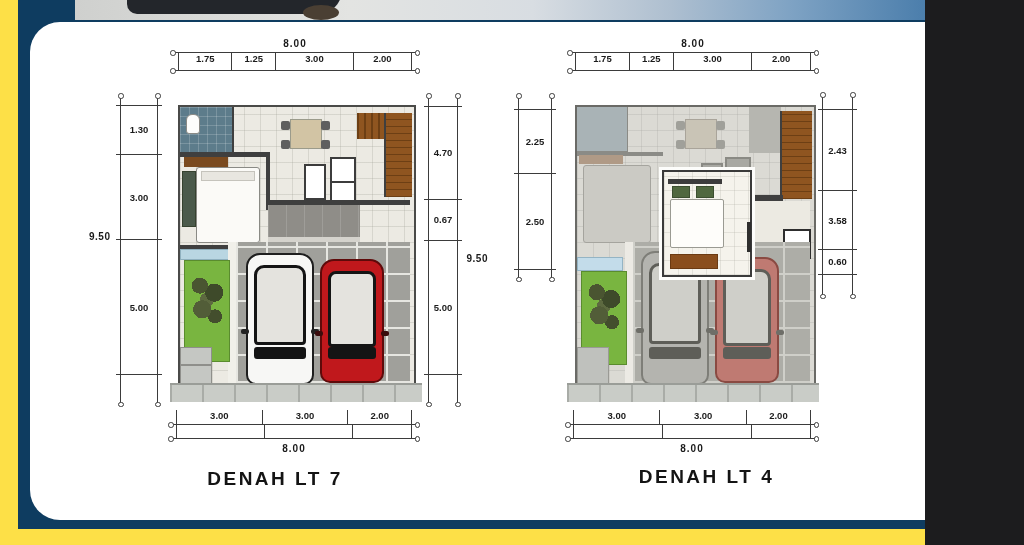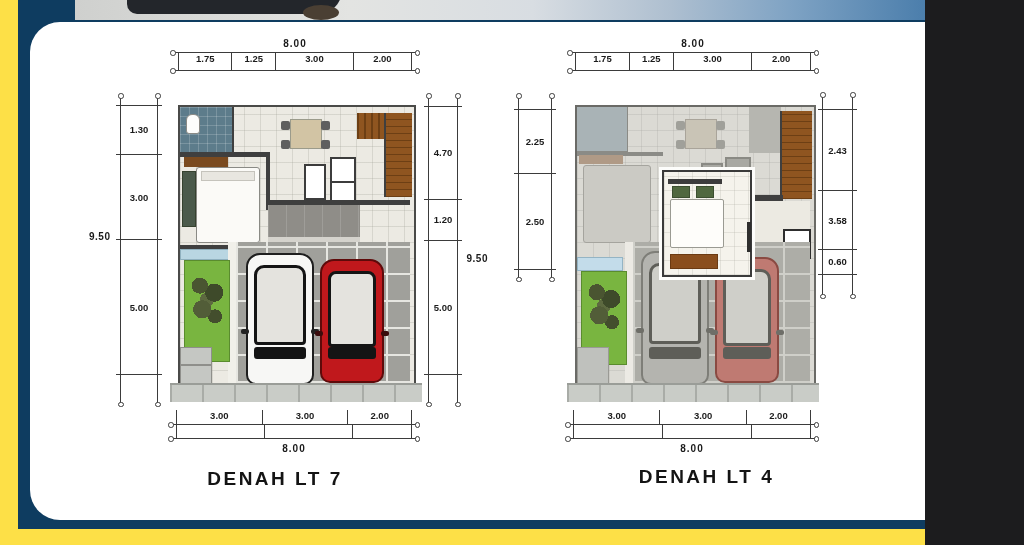--- a/index.html
+++ b/index.html
@@ -128,21 +128,21 @@
     </div>
 
     <div class="vdim" style="left:398px;top:73px;width:30px;height:310px;">
       <div class="vline l"></div>
       <div class="vline r"></div>
       <div class="vsegs" style="top:11px;bottom:30px;">
           <div class="seg" style="flex-grow: 3.3;">
             <span>4.70</span>
           </div>
           <div class="seg" style="flex-grow: 1.2;">
-            <span>1.20</span>
+            <span>0.67</span>
           </div>
           <div class="seg" style="flex-grow: 5;">
             <span>5.00</span>
           </div>
         </div>
       <div class="vtotal" style="right:-30px;top:158px;">9.50</div>
     </div>
 
     <div class="plan plan1" style="left:148px;top:83px;width:234px;height:280px;">
       <div class="abs" style="left:0;top:0;width:52px;height:46px;background:#5d7c8b;background-image:repeating-linear-gradient(0deg,rgba(255,255,255,.18) 0 1px,transparent 1px 9px),repeating-linear-gradient(90deg,rgba(255,255,255,.18) 0 1px,transparent 1px 9px);border-right:2px solid #3f3f3f;border-bottom:2px solid #3f3f3f;">

